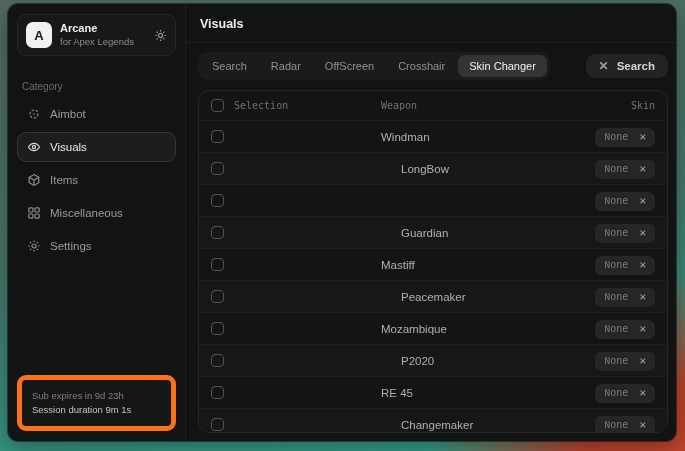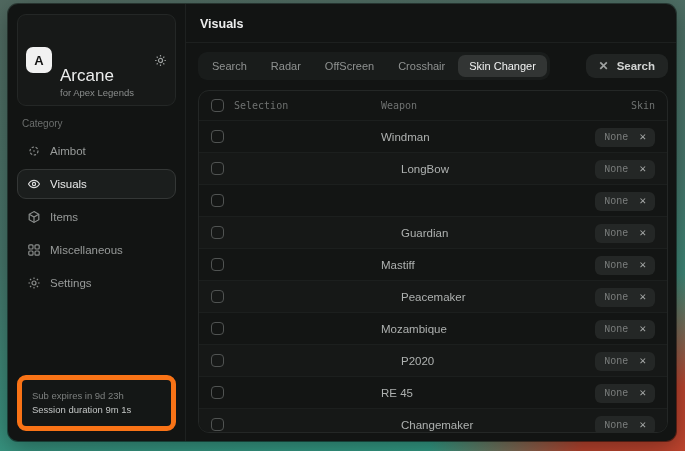--- a/index.html
+++ b/index.html
@@ -18,24 +18,24 @@
     overflow:hidden;
   }
   
   .sidebar { width:178px; flex:none; border-right:1px solid #1e2120;
     display:flex; flex-direction:column; padding:10px 9px; }
   .side-header { background:#171918; border:1px solid #242726; border-radius:9px;
     padding:7px 8px; display:flex; align-items:center; gap:8px; }
   .logo { width:26px; height:26px; background:#f1f1f1; border-radius:7px; color:#141414;
     font-weight:bold; display:flex; align-items:center; justify-content:center; font-size:13px; flex:none; }
   .side-titles { line-height:1.15; }
-  .side-title { font-size:17px; font-weight:400; color:#eceded;margin-top:44px; }
+  .side-title { font-size:11px; font-weight:700; color:#eceded; }
   .side-sub { font-size:9.5px; color:#8b8e8d; margin-top:2px; }
   .side-gear { margin-left:auto; color:#9a9d9c; display:flex; }
-  .cat-label { margin:12px 5px 7px; font-size:10px; color:#6b6e6d; }
+  .cat-label { margin:25px 5px 7px; font-size:10px; color:#6b6e6d; }
   .nav-item { display:flex; align-items:center; gap:9px; padding:7px 9px; border-radius:9px;
     color:#989b9a; font-size:11.5px; border:1px solid transparent; margin-bottom:3px; cursor:default; }
   .nav-item .nicon { display:flex; color:#8b8e8d; }
   .nav-item.active { background:#1b1e1d; border-color:#343736; color:#e9eaea; }
   .nav-item.active .nicon { color:#dadbdb; }
   .side-footer { margin-top:auto; background:#141716; border:5px solid #f97316; border-radius:9px;
     padding:9px 10px; font-family:Liberation Sans, sans-serif; font-size:9.5px; line-height:1.5; }
   .side-footer .l1 { color:#7d807f; }
   .side-footer .l2 { color:#c3c6c5; }
   

